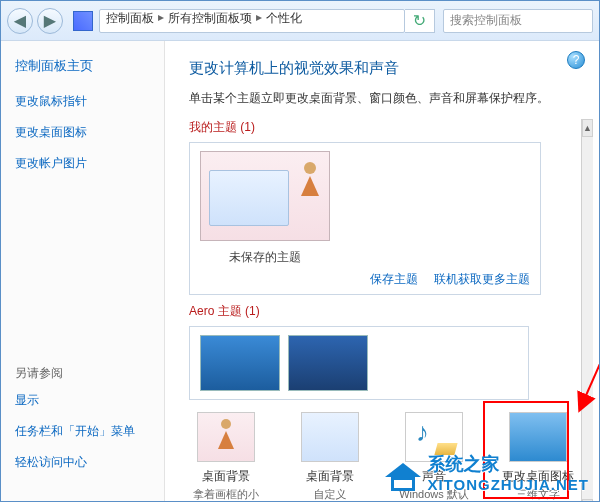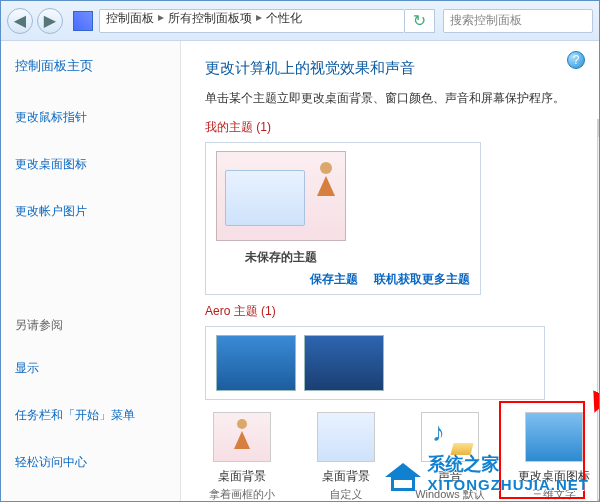--- a/index.html
+++ b/index.html
@@ -6,34 +6,34 @@
   body { width: 600px; height: 502px; background: #fff; overflow: hidden; }
   .window { width: 600px; height: 502px; border: 1px solid #5a8fc7; background: #fff; display: flex; flex-direction: column; }
   .titlebar { height: 40px; background: linear-gradient(#eaf3fc, #dceafb); display: flex; align-items: center; padding: 0 6px; border-bottom: 1px solid #c8d8ea; }
   .nav-btn { width: 26px; height: 26px; border-radius: 50%; background: linear-gradient(#f5faff,#d6e7f8); border: 1px solid #9cb9d9; margin-right: 4px; display:flex; align-items:center; justify-content:center; color:#577; }
   .app-icon { width: 20px; height: 20px; margin: 0 6px; background: linear-gradient(45deg,#4a6bff,#7090ff); display:inline-block; border:1px solid #36c; }
   .breadcrumb { flex: 1; height: 24px; background: #fff; border: 1px solid #b6c9de; display: flex; font-size: 12px; color: #333; padding: 0 6px; border-radius: 2px; }
   .breadcrumb .sep { color: #666; padding: 0 4px; }
   .refresh-box { width: 30px; height: 24px; border:1px solid #b6c9de; border-left:none; background:#fff; display:flex; align-items:center; justify-content:center; color:#4a7; }
   .search-box { width: 150px; height: 24px; border: 1px solid #b6c9de; background: #fff; margin-left: 8px; display: flex; align-items: center; padding: 0 6px; color: #888; font-size: 12px; border-radius:2px; }
   .body { flex: 1; display: flex; overflow: hidden; }
-  .sidebar { width: 180px; background: #fbfbfb; border-right: 1px solid #e3e3e3; padding: 16px 14px; display:flex; flex-direction:column;gap:16px; }
+  .sidebar { width: 164px; background: #fbfbfb; border-right: 1px solid #e3e3e3; padding: 16px 14px; display:flex; flex-direction:column; }
   .sidebar .home-link { color: #0b68c1; font-size: 13px; margin-bottom: 18px; display: block; }
   .sidebar .home-link.strong { font-weight: normal; color:#0b68c1; }
   .sidebar a.link { color: #0b68c1; font-size: 12px; display: block; margin-bottom: 14px; }
   .sidebar .spacer { flex:1; }
   .sidebar .see-also { font-size: 12px; color: #666; margin-bottom: 10px; }
   .content { flex: 1; position: relative; padding: 18px 12px 8px 24px; overflow: hidden; }
   .help-icon { position: absolute; top: 10px; right: 14px; width: 18px; height: 18px; border-radius: 50%; background: radial-gradient(circle at 30% 30%, #a8dfff, #2a8fd6); color:#fff; font-size:12px; display:flex; align-items:center; justify-content:center; border:1px solid #1b7bbf; }
   .title { font-size: 15px; color: #0c5aa0; margin-bottom: 12px; }
   .subtitle { font-size: 12px; color: #333; margin-bottom: 12px; }
   .scroll-region { display:flex; }
   .scroll-pane { flex:1; }
   .section-label { font-size: 12px; color: #b91c1c; margin-bottom: 6px; }
-  .theme-box { width: 276px; border:1px solid #cbd7e5; padding:8px 10px 28px 10px; position:relative;font-weight:bold; }
+  .theme-box { width: 352px; border:1px solid #cbd7e5; padding:8px 10px 28px 10px; position:relative; }
   .theme-thumb { width: 130px; height: 90px; background: linear-gradient(#fbeef1,#f6dfe5); border:1px solid #c6b4b9; display:flex; align-items:center; justify-content:center; position:relative; }
   .inner-win { width: 80px; height: 56px; background: linear-gradient(#e8f2ff,#cfe2fb); border:1px solid #a8c2e0; border-radius:2px; position:absolute; left:8px; top:18px; }
   .theme-figure { position:absolute; right:10px; top:10px; display:flex; flex-direction:column; align-items:center; }
   .theme-figure .head { width:12px; height:12px; background:#d9a86a; border-radius:50%; }
   .theme-figure .dress { width:0; height:0; border-left:9px solid transparent; border-right:9px solid transparent; border-bottom:20px solid #d77f3f; margin-top:2px;}
   .theme-name { font-size: 12px; color:#444; text-align:center; margin-top:8px; width:130px;}
   .theme-links { position:absolute; right:10px; bottom:6px; display:flex; gap:16px; }
   .theme-links a { font-size:12px; color:#0b68c1;margin-top:32px; }
   .aero-box { width:340px; border:1px solid #cbd7e5; padding:8px 10px; margin-top:4px; }
   .aero-thumbs { display:flex; gap:8px; }

